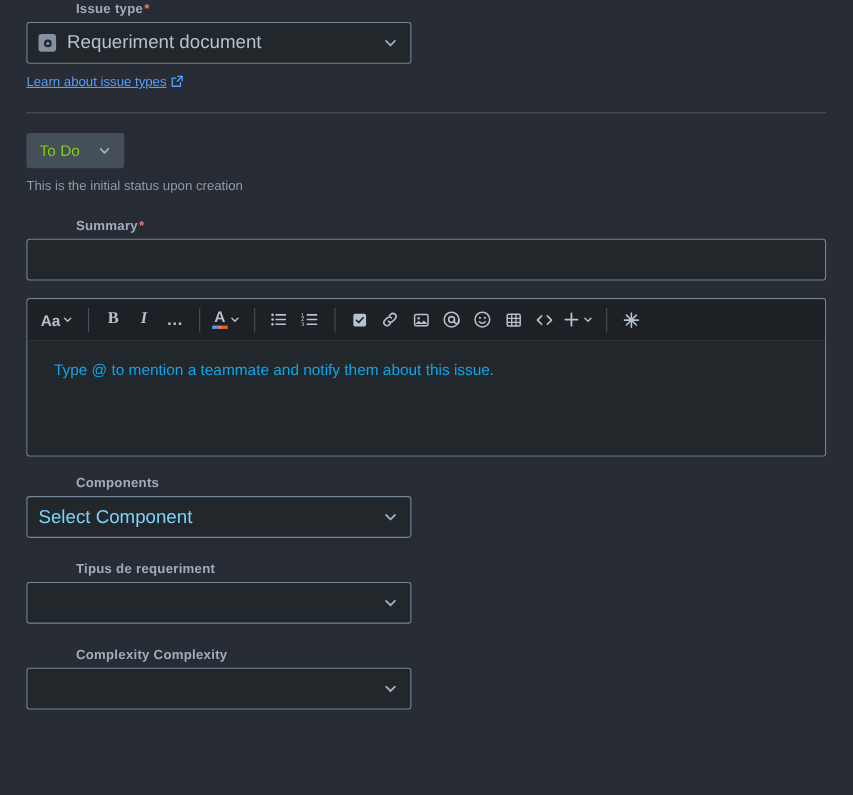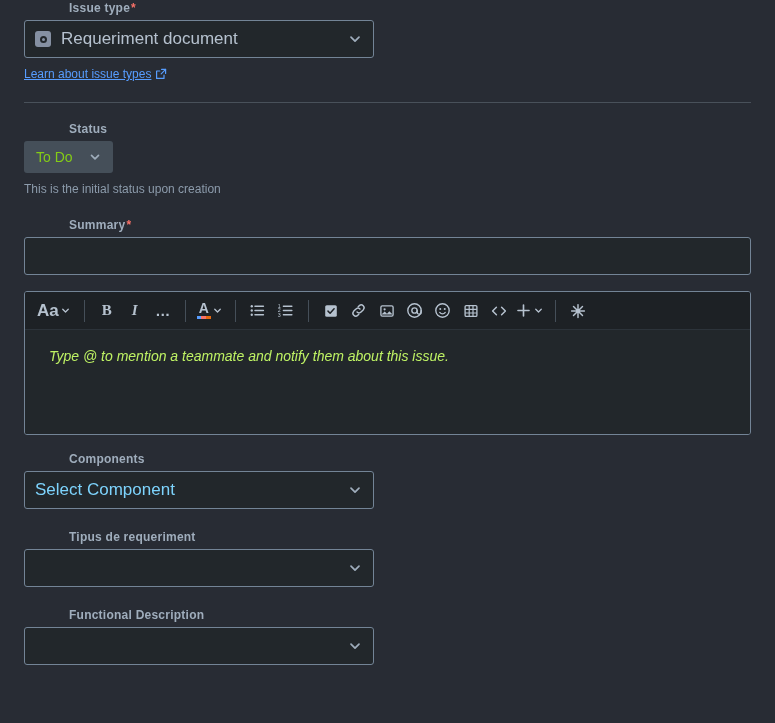--- a/index.html
+++ b/index.html
@@ -185,21 +185,21 @@
     align-items: center;
     justify-content: center;
     color: #B6C2CF;
     cursor: pointer;
     padding: 0 3px;
     gap: 1px;
     background: transparent;
     border: none;
     font-family: inherit;
   }
-  .tb-btn .lbl { font-size: 17px; font-weight: bold; color: #B6C2CF; }
+  .tb-btn .lbl { font-size: 14px; font-weight: bold; color: #B6C2CF; }
   .tb-sep {
     width: 1px;
     height: 22px;
     background: #454F59;
     margin: 0 8px;
     flex: 0 0 1px;
   }
   .tb-caret { width: 12px; height: 12px; display:inline-flex; align-items:center; justify-content:center; }
 
   .color-a {
@@ -222,24 +222,23 @@
     display: flex;
   }
   .color-a .bar i { flex: 1; height: 100%; display: block; }
 
   .editor-body {
     height: 104px;
     padding: 16px 24px;
     background: #22272B;
   }
   .placeholder-text {
-    color: #bef264;
+    color: #0ea5e9;
     font-size: 14px;
     line-height: 20px;
-    font-style: italic;
   }
 
   .gap-20 { height: 20px; }
   .gap-16 { height: 16px; }
   svg { display: block; }
 </style>
 </head>
 <body>
 
 <div class="page">
@@ -267,21 +266,20 @@
           <path d="M10.6 1.4L6.2 5.8" stroke="currentColor" stroke-width="1.2" stroke-linecap="round"></path>
           <path d="M9 7.2v3.2H1.6V3h3.2" stroke="currentColor" stroke-width="1.2" stroke-linecap="round" stroke-linejoin="round"></path>
         </svg>
       </span>
     </a>
   </div>
 
   <div class="divider"></div>
 
   <div class="field">
-    <div class="field-label">Status</div>
     <button class="status-btn">
       <span class="txt">To Do</span>
       <span class="chev">
         <svg width="14" height="14" viewBox="0 0 16 16" fill="none">
             <path d="M4 6.2l4 4 4-4" stroke="currentColor" stroke-width="1.9" stroke-linecap="round" stroke-linejoin="round"></path>
           </svg>
       </span>
     </button>
     <div class="helper-text">This is the initial status upon creation</div>
   </div>
@@ -457,21 +455,21 @@
         <svg width="16" height="16" viewBox="0 0 16 16" fill="none">
             <path d="M4 6.2l4 4 4-4" stroke="currentColor" stroke-width="1.7" stroke-linecap="round" stroke-linejoin="round"></path>
           </svg>
       </span>
     </div>
   </div>
 
   <div class="gap-20"></div>
 
   <div class="field">
-    <div class="field-label">Functional Description</div>
+    <div class="field-label">Complexity Complexity</div>
     <div class="select-box w350">
       <span class="select-value"></span>
       <span class="chev">
         <svg width="16" height="16" viewBox="0 0 16 16" fill="none">
             <path d="M4 6.2l4 4 4-4" stroke="currentColor" stroke-width="1.7" stroke-linecap="round" stroke-linejoin="round"></path>
           </svg>
       </span>
     </div>
   </div>
 

